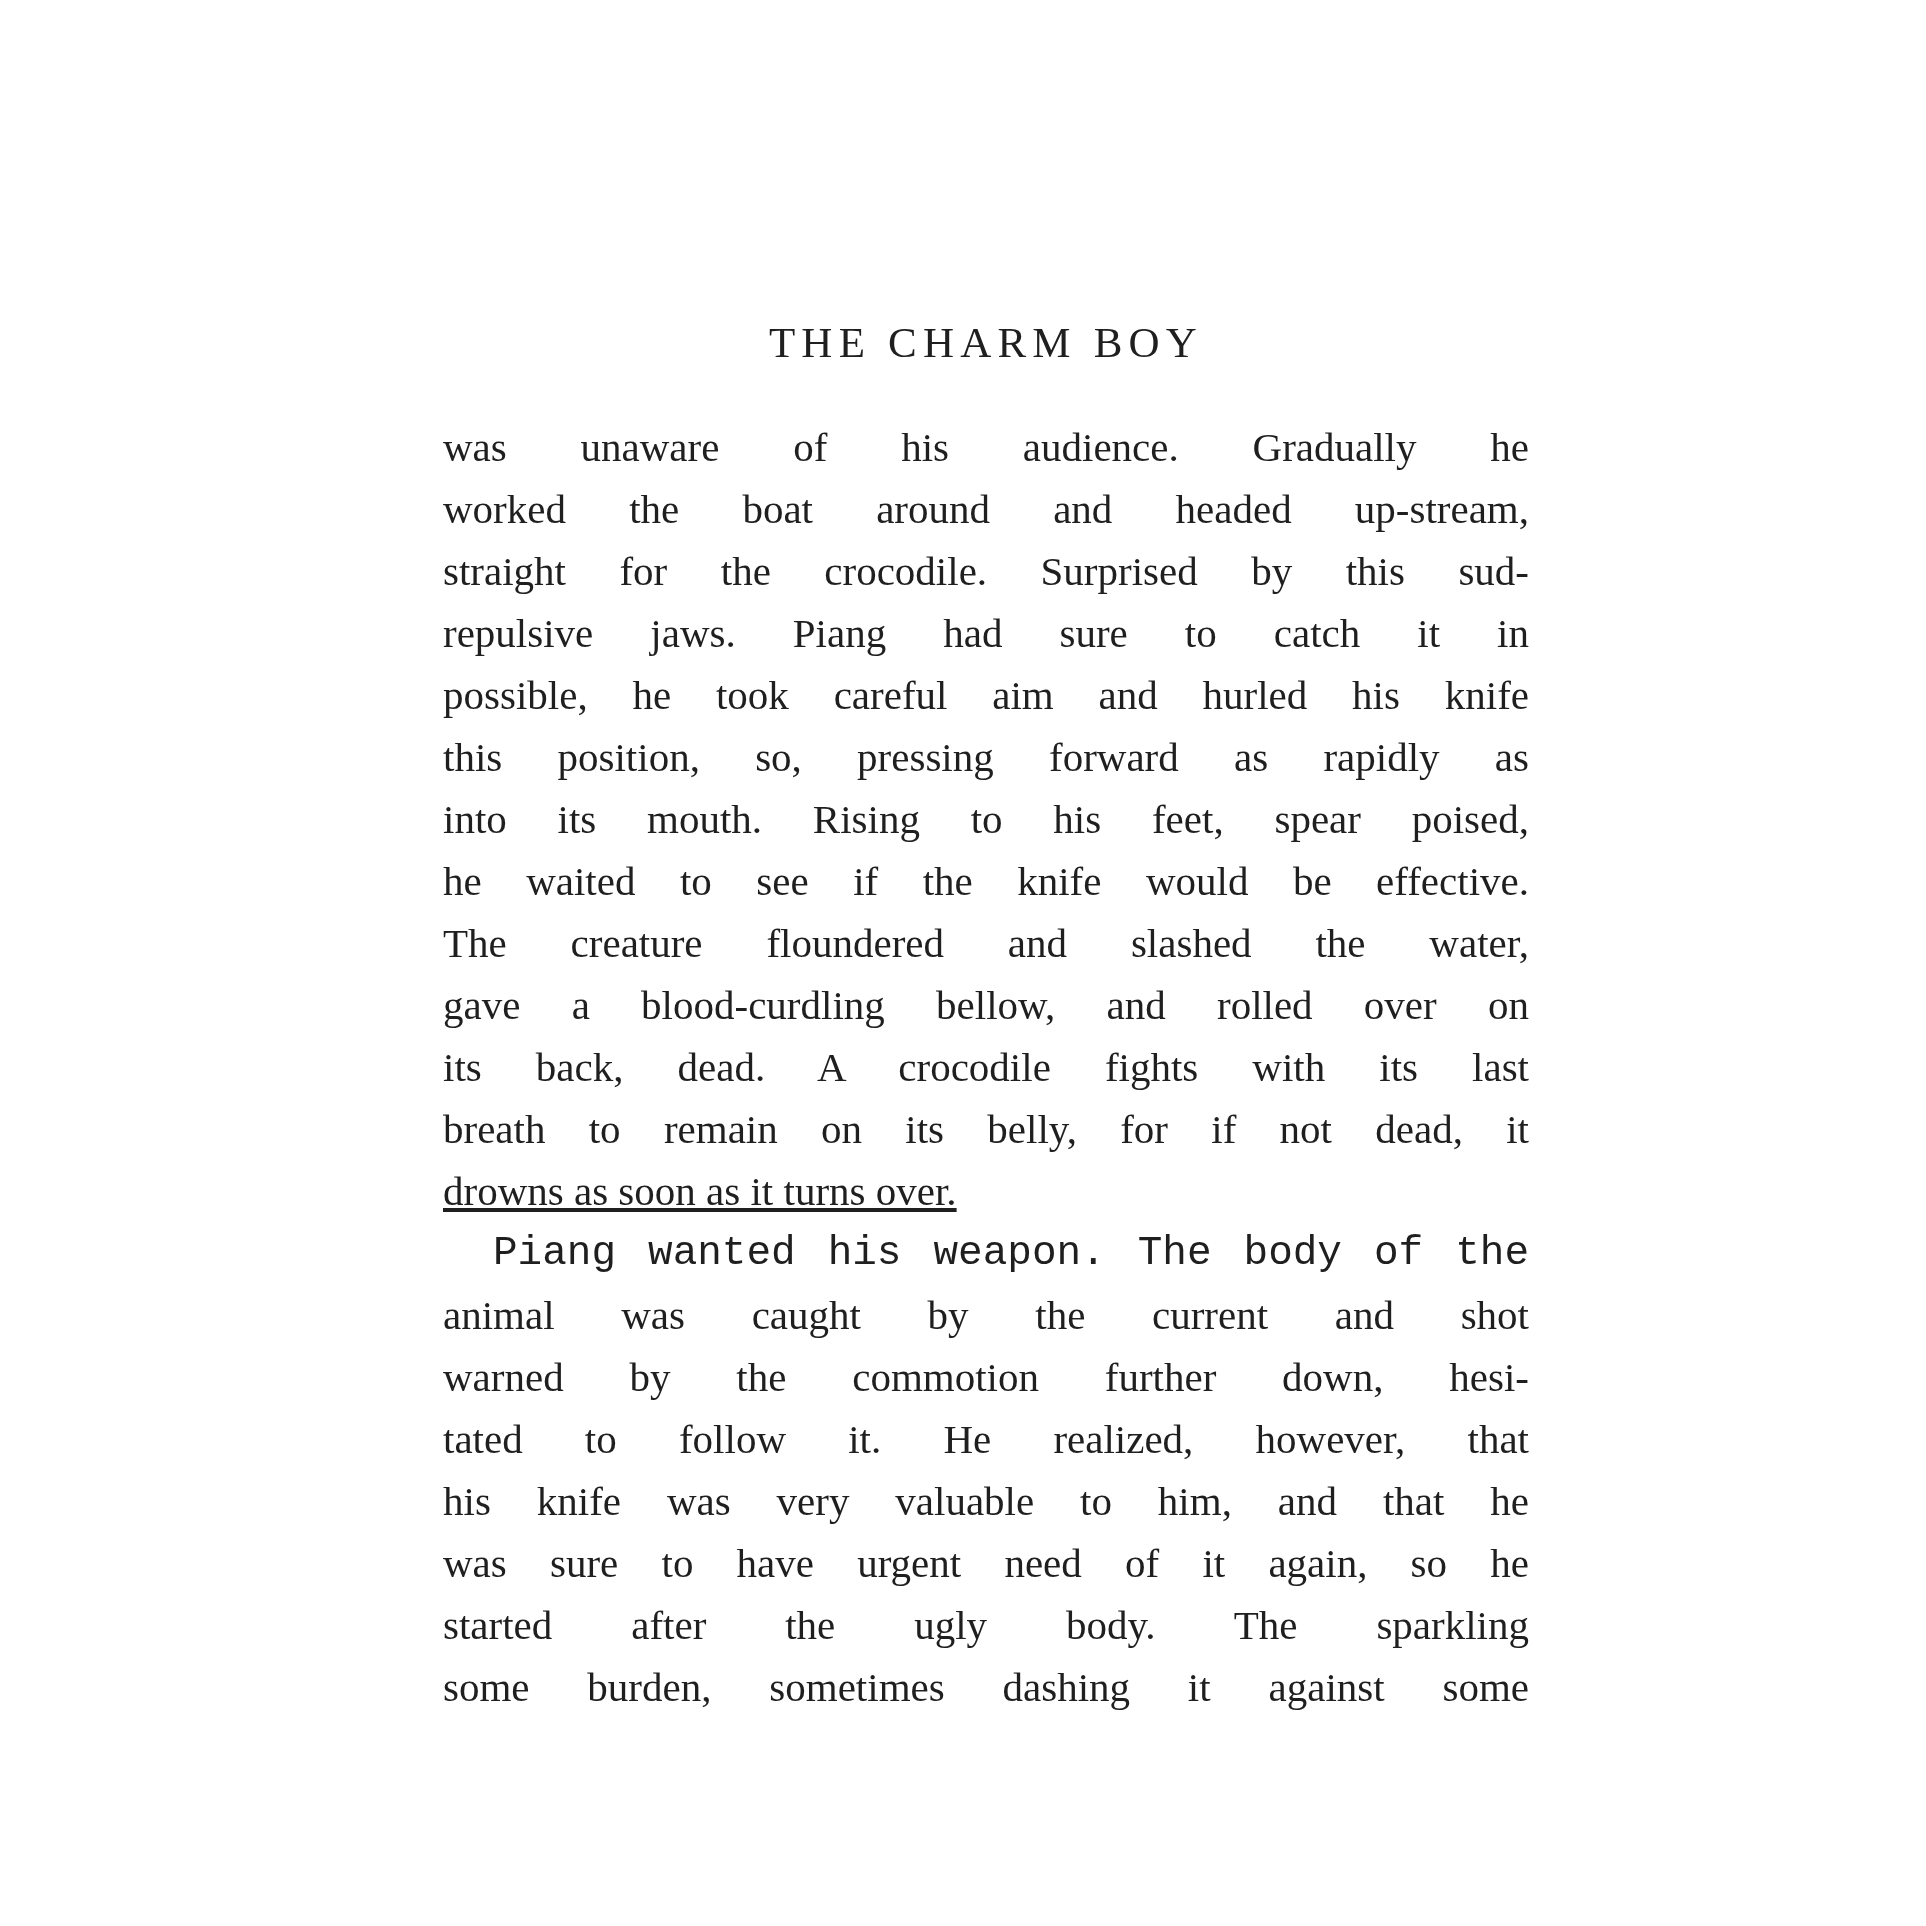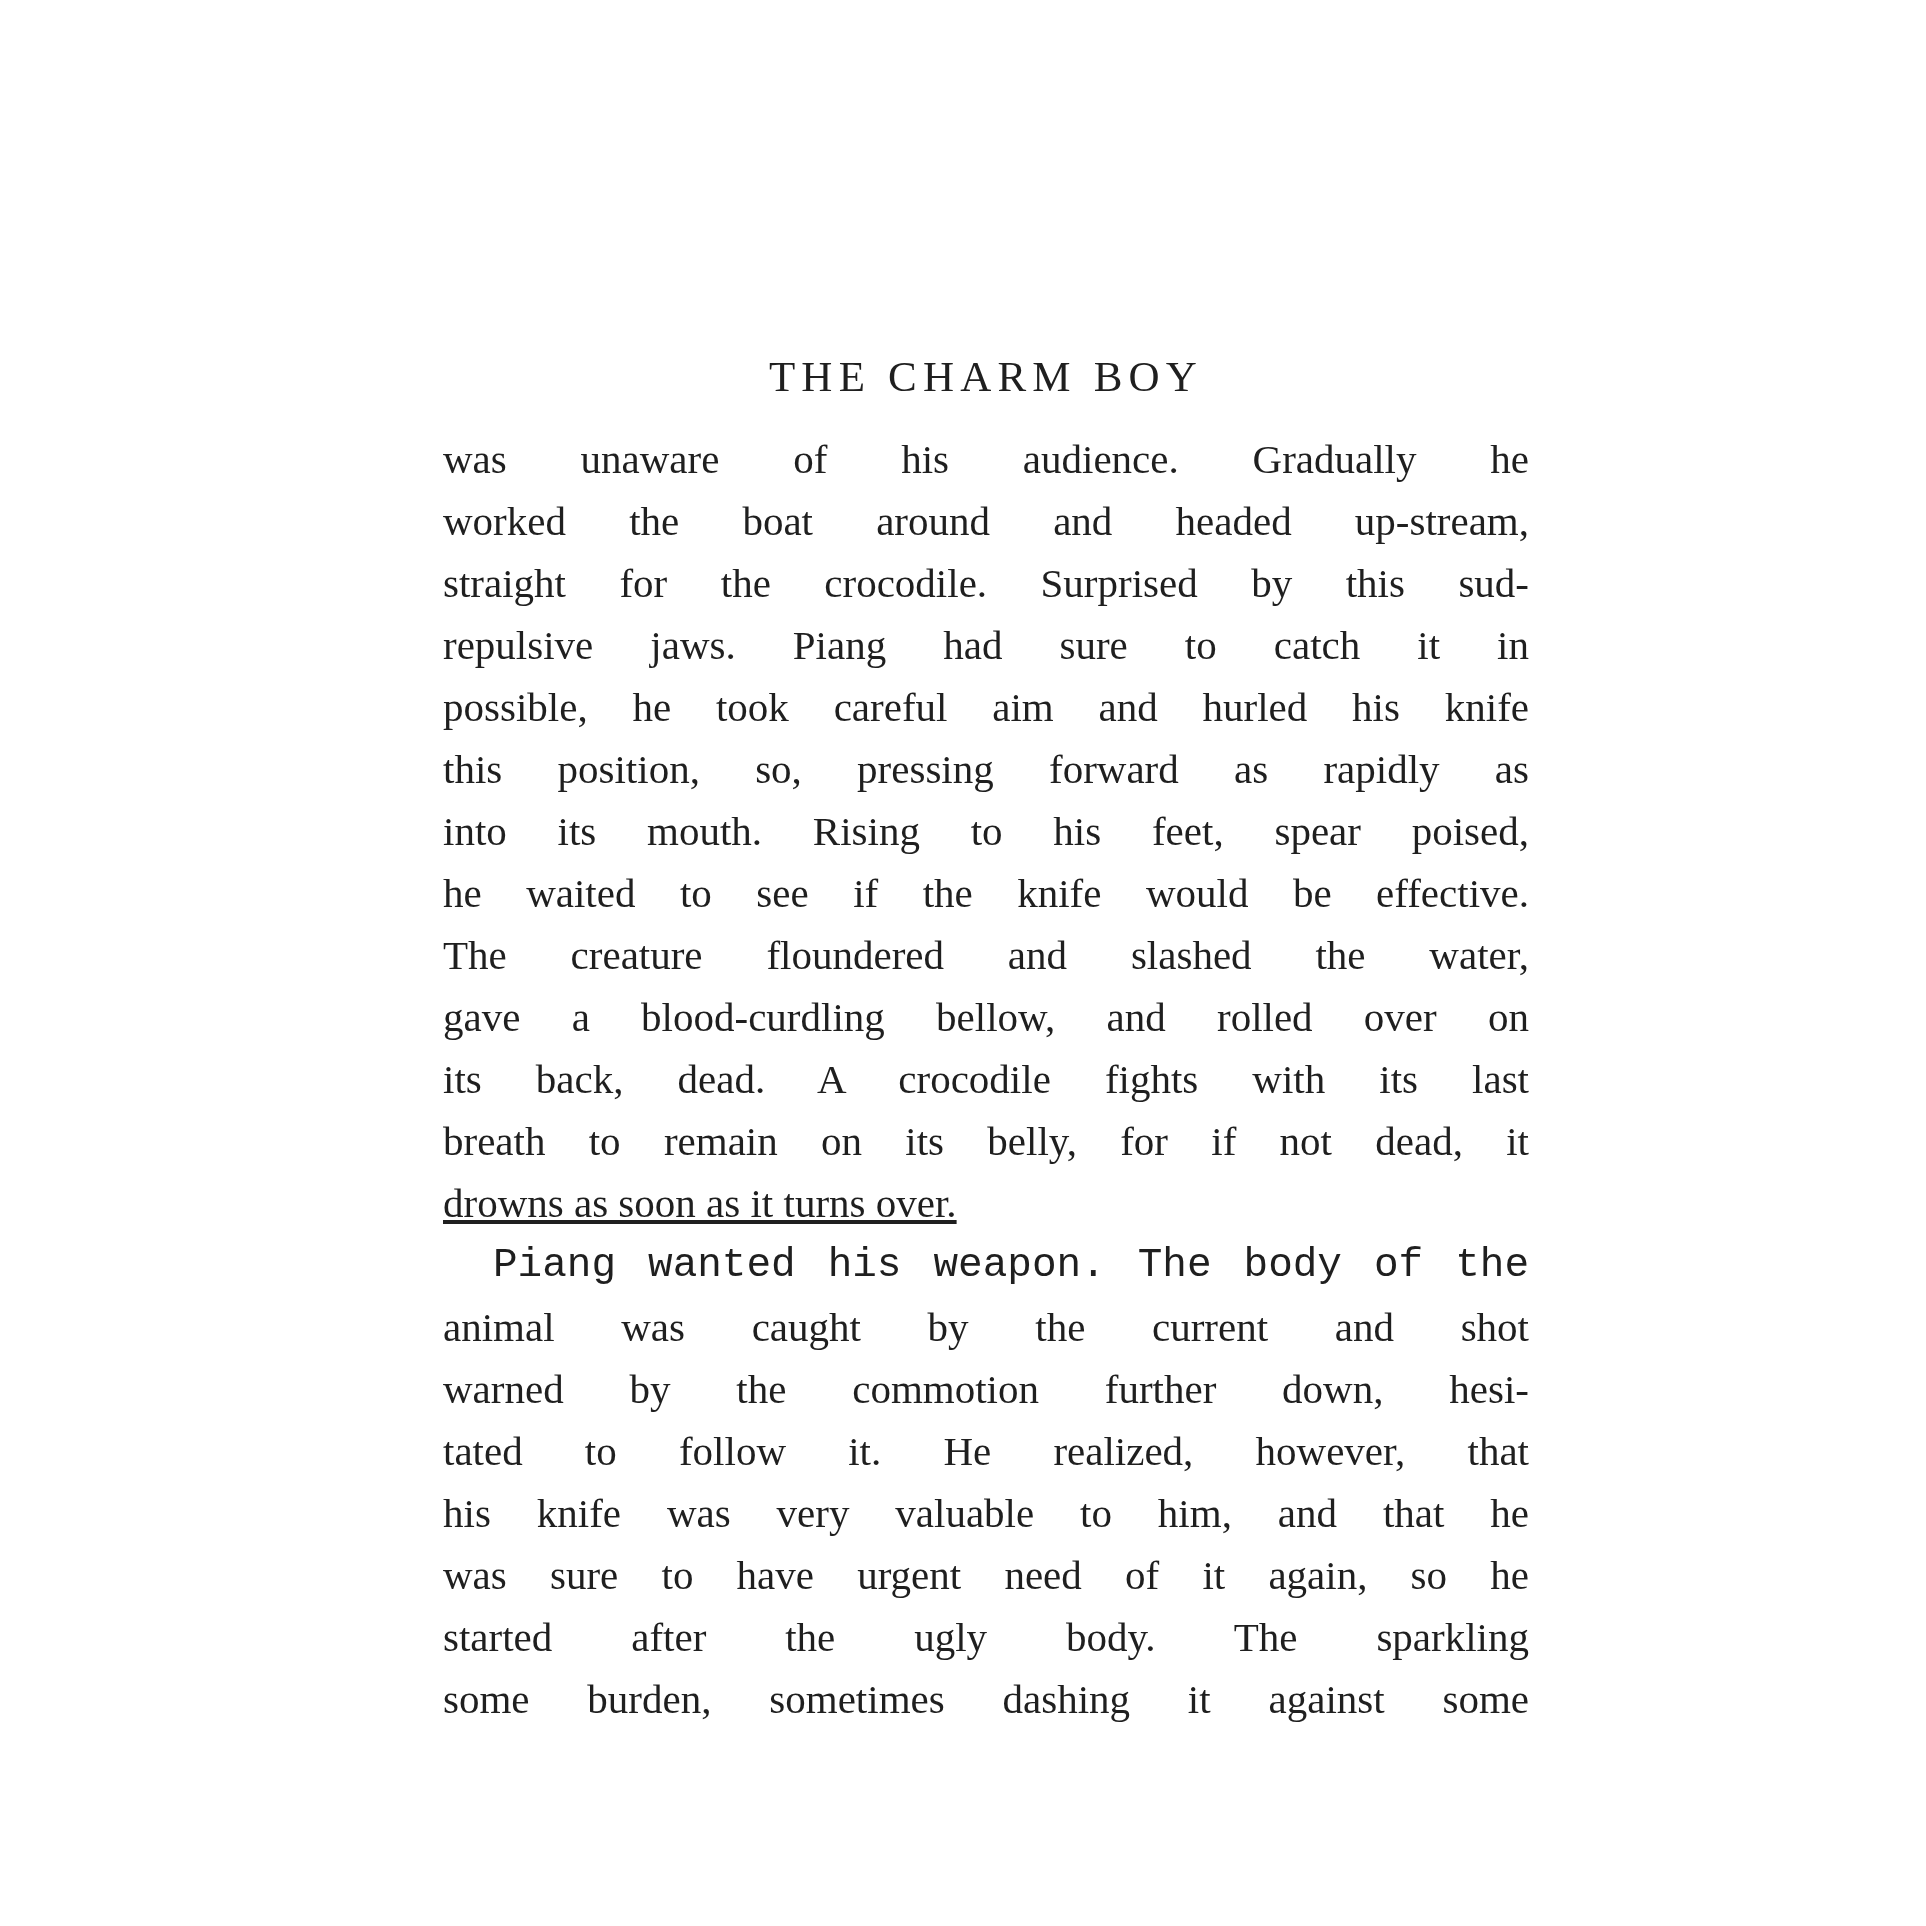--- a/index.html
+++ b/index.html
@@ -17,37 +17,36 @@
   }
   .page {
     position: relative;
     width: 1992px;
     height: 2529px;
     background: var(--bg);
     overflow: hidden;
   }
   .title {
     position: absolute;
-    top: 352px;
+    top: 318px;
     left: 443px;
     width: 1086px;
     text-align: center;
     font-size: 43px;
     letter-spacing: 6.2px;
     color: var(--text);
   }
   .text-block {
     position: absolute;
     top: 416px;
     left: 443px;
     width: 1086px;
     font-size: 41px;
     line-height: 62px;
     color: var(--text);
-    margin-top: 12px;
   }
   .line {
     text-align: justify;
     text-align-last: justify;
   }
   .line.end {
     text-align-last: left;
     text-decoration: underline;
   }
   .line.indent {

